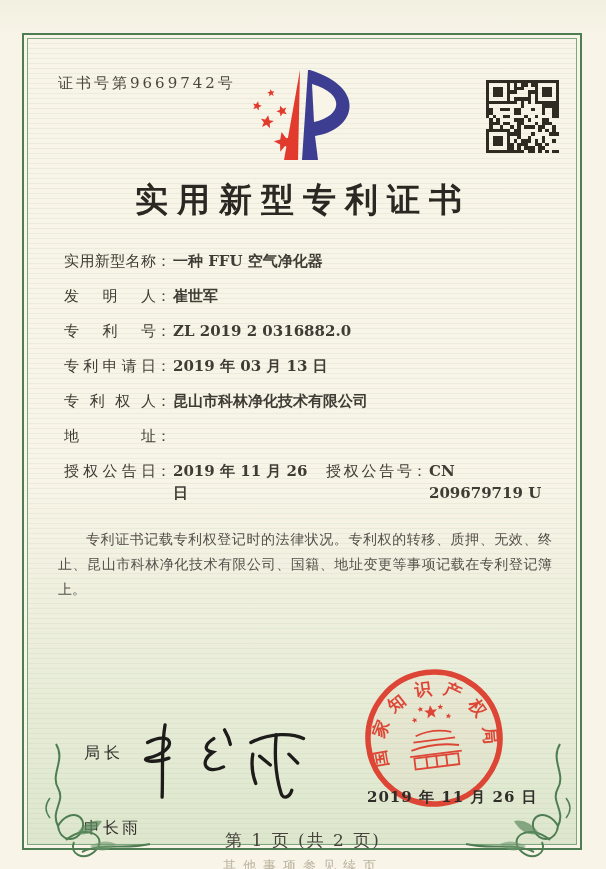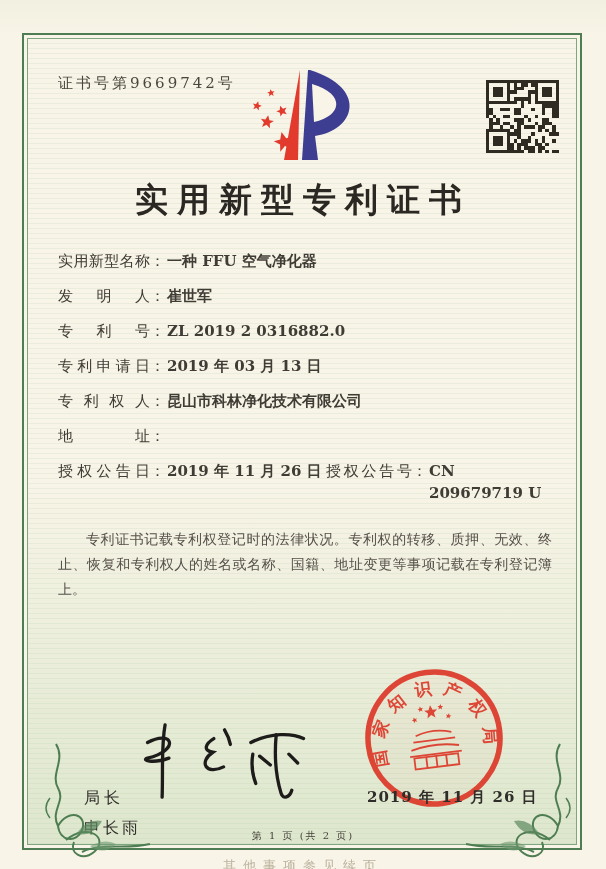--- a/index.html
+++ b/index.html
@@ -32,40 +32,40 @@
   .title{
     position:absolute;left:0;top:178px;width:100%;text-align:center;
     font-size:33px;font-weight:600;letter-spacing:9px;color:#2b2824;
   }
   .fields{
     position:absolute;left:58px;top:250px;width:494px;font-size:15px;line-height:22px;
   }
   .frow{display:flex;margin-bottom:13px;align-items:flex-start;}
   .flabel{
     display:inline-block;width:92px;flex:0 0 92px;
-    text-align:justify;text-align-last:justify;
+    text-align:justify;text-align-last:justify;margin-left:6px;
   }
   .fcolon{flex:0 0 auto;}
   .fvalue{flex:1 1 auto;padding-left:2px;font-weight:bold;}
   .grant-left{display:flex;width:268px;flex:0 0 268px;}
   .grant-right{display:flex;flex:1 1 auto;}
   .glabel{display:inline-block;width:86px;flex:0 0 86px;text-align:justify;text-align-last:justify;}
   .paras{
     position:absolute;left:58px;top:527px;width:494px;
     font-size:14px;line-height:25px;color:#56504a;text-align:justify;
   }
   .paras p{margin:0;text-indent:2em;}
-  .director-title{position:absolute;left:84px;top:788px;font-size:16px;letter-spacing:4px;color:#32302c;}
+  .director-title{position:absolute;left:84px;top:743px;font-size:16px;letter-spacing:4px;color:#32302c;}
   .director-name{position:absolute;left:84px;top:778px;font-size:16px;letter-spacing:3px;color:#32302c;margin-top:40px;}
   .signature{position:absolute;left:128px;top:712px;width:195px;height:100px;}
   .seal{position:absolute;left:358px;top:662px;width:152px;height:152px;transform:rotate(-7deg);opacity:.93;}
   .seal-date{position:absolute;left:367px;top:788px;font-size:15px;font-weight:600;color:#2f2d29;letter-spacing:1px;}
   .footer{
     position:absolute;left:0;top:829px;width:100%;text-align:center;
-    font-size:10px;letter-spacing:2px;color:#45423b;
+    font-size:17px;letter-spacing:2px;color:#45423b;
   }
   .cut-text{
     position:absolute;left:0;top:857px;width:100%;text-align:center;
     font-size:13px;letter-spacing:7px;color:#b9b19e;
   }
   .flourish{position:absolute;width:118px;height:125px;}
   .flourish.left{left:36px;top:742px;}
   .flourish.right{right:26px;top:742px;transform:scaleX(-1);}
 </style>
 </head>
@@ -374,21 +374,21 @@
       </span>
       <span class="grant-right">
         <span class="glabel">授权公告号</span>
           <span class="fcolon">：</span>
         <span class="fvalue">CN 209679719 U</span>
       </span>
     </div>
   </div>
 
   <div class="paras">
-    <p>专利证书记载专利权登记时的法律状况。专利权的转移、质押、无效、终止、恢复和专利权人的姓名或名称、国籍、地址变更等事项记载在专利登记簿上。</p>
+    <p>专利证书记载专利权登记时的法律状况。专利权的转移、质押、无效、终止、昆山市科林净化技术有限公司、国籍、地址变更等事项记载在专利登记簿上。</p>
   </div>
 
   <div class="director-title">局长</div>
   <div class="director-name">申长雨</div>
 
   <svg class="signature" viewBox="0 0 200 100" fill="none" stroke="#1d1c1a" stroke-width="3.4" stroke-linecap="round">
     <path d="M38 12 C34 34 36 58 35 86"></path>
     <path d="M20 30 C46 16 54 38 20 46 C13 48 25 52 42 46"></path>
     <path d="M88 26 C80 31 76 38 87 40 C72 50 80 64 98 55"></path>
     <path d="M99 17 C102 22 104 27 105 32"></path>

